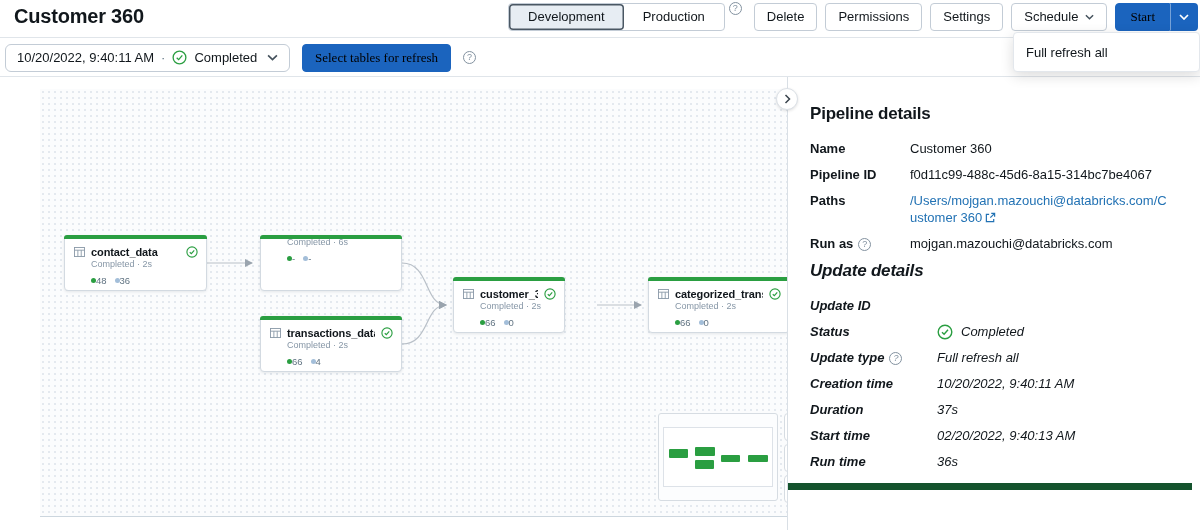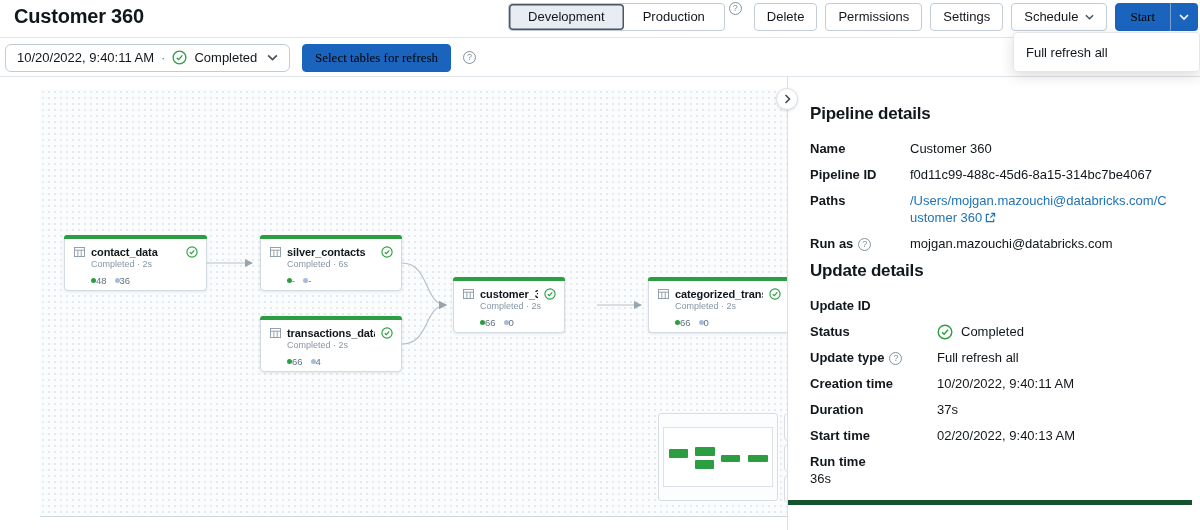--- a/index.html
+++ b/index.html
@@ -90,21 +90,21 @@
     background:#fff; border:1px solid #dbe0e6; box-shadow:0 1px 3px rgba(0,0,0,0.12); z-index:6;
     display:flex; align-items:center; justify-content:center; cursor:pointer; color:#39434c; }
   .section-h { font-size:17px; font-weight:700; margin-bottom:16px; letter-spacing:-0.2px; }
   .drow { display:flex; margin-bottom:9px; line-height:17px; align-items:flex-start; }
   .lbl { width:100px; min-width:100px; font-weight:700; display:flex; align-items:center; gap:5px; }
   .upd .lbl { width:127px; min-width:127px; }
   .val { color:#11171c; white-space:nowrap; }
   .val.wrap { white-space:normal; word-break:break-all; width:272px; color:#2272b4; cursor:pointer; }
   .val .ext { display:inline-block; vertical-align:-1px; margin-left:3px; }
   .status-val { display:flex; align-items:center; gap:8px; white-space:nowrap; }
-  .upd-section { margin:8px -24px 0 -22px; padding:0 24px 13px 22px; border-bottom:5px solid #14532d; }
+  .upd-section { margin:8px -24px 0 -22px; padding:0 24px 13px 22px; border-bottom:7px solid #14532d;font-style:italic; }
   .lbl .help { margin-top:1px; }
 </style>
 </head>
 <body>
 
 <div class="row1">
   <div class="page-title">Customer 360</div>
   <div class="hdr-right">
     <div class="seg">
       <div class="seg-btn sel">Development</div>
@@ -198,37 +198,20 @@
       <div class="node-counts">
         <span class="cdot g"></span>
         <span>48</span>
         <span class="cdot b"></span>
         <span>36</span>
       </div>
     </div>
 
     <div class="node" style="left:220px;top:146px;">
       <div class="node-bar"></div>
-      <div class="node-head">
-        <span>
-            <svg width="11" height="10" viewBox="0 0 12 11" fill="none" stroke="#8a99a8">
-              <rect x="0.5" y="0.5" width="11" height="10"></rect>
-              <line x1="0.5" y1="3.5" x2="11.5" y2="3.5"></line>
-              <line x1="4.2" y1="3.5" x2="4.2" y2="10.5"></line>
-              <line x1="7.9" y1="3.5" x2="7.9" y2="10.5"></line>
-            </svg>
-          </span>
-        <span class="node-title">silver_contacts</span>
-        <span>
-            <svg width="12" height="12" viewBox="0 0 16 16">
-              <circle cx="8" cy="8" r="6.8" fill="none" stroke="#2a9e41" stroke-width="1.5"></circle>
-              <path d="M5 8.3 L7.1 10.3 L11 5.7" fill="none" stroke="#2a9e41" stroke-width="1.5"></path>
-            </svg>
-          </span>
-      </div>
       <div class="node-sub">Completed · 6s</div>
       <div class="node-counts">
         <span class="cdot g"></span>
         <span>-</span>
         <span class="cdot b"></span>
         <span>-</span>
       </div>
     </div>
 
     <div class="node" style="left:220px;top:227px;">
@@ -416,20 +399,20 @@
       <div class="drow">
         <div class="lbl">Duration</div>
         <div class="val">37s</div>
       </div>
 
       <div class="drow">
         <div class="lbl">Start time</div>
         <div class="val">02/20/2022, 9:40:13 AM</div>
       </div>
 
-      <div class="drow" style="margin-bottom:0;flex-direction:column;">
+      <div class="drow" style="margin-bottom:0;">
         <div class="lbl">Run time</div>
         <div class="val">36s</div>
       </div>
     </div>
 
   </div>
 </div>
 
 </body></html>

